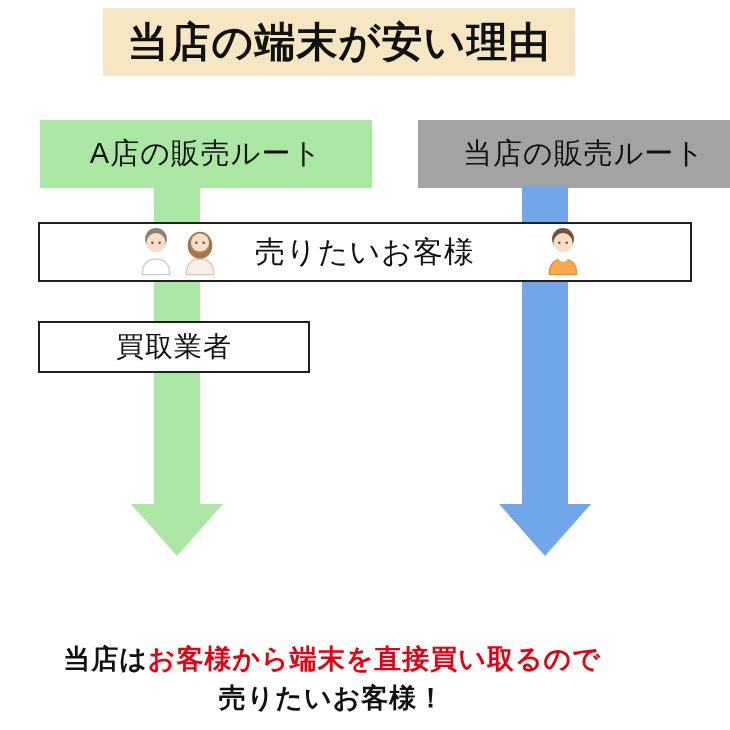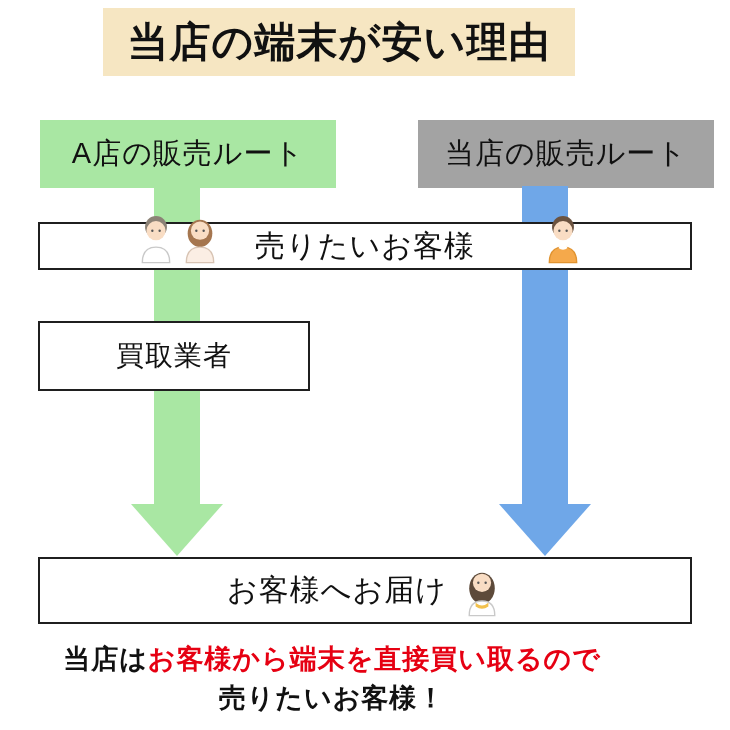--- a/index.html
+++ b/index.html
@@ -13,21 +13,21 @@
   
   .title-banner{
     position:absolute;left:103px;top:8px;width:472px;height:68px;
     background:#f6e6c2;
     display:flex;align-items:center;justify-content:center;
     font-size:41px;font-weight:700;letter-spacing:1px;
   }
 
   
   .route-header{
-    position:absolute;top:120px;width:296px;height:68px;
+    position:absolute;top:120px;width:332px;height:68px;
     display:flex;align-items:center;justify-content:center;
     font-size:29px;font-weight:500;letter-spacing:1px;
   }
   .route-a{left:40px;background:#a9e7a3;}
   .route-ours{left:398px;background:#a3a3a3;margin-left:20px;}
 
   
   .arrow-body{position:absolute;top:186px;width:46px;height:320px;z-index:1;}
   .arrow-head{position:absolute;top:504px;width:0;height:0;z-index:1;
     border-left:46px solid transparent;border-right:46px solid transparent;}
@@ -36,22 +36,22 @@
   .blue-body{left:522px;background:#6fa7e8;}
   .blue-head{left:499px;border-top:52px solid #6fa7e8;}
 
   
   .flow-box{
     position:absolute;left:38px;width:654px;background:#fff;
     border:2px solid #1f1f1f;box-sizing:border-box;z-index:2;
     display:flex;align-items:center;justify-content:center;
     font-size:30px;font-weight:500;letter-spacing:1px;
   }
-  .box-sellers{top:222px;height:48px;}
-  .box-buyer{top:321px;width:272px;height:70px;font-size:28px;}
+  .box-sellers{top:222px;height:60px;}
+  .box-buyer{top:321px;width:272px;height:52px;font-size:28px;}
   .box-mall{top:420px;height:66px;font-size:31px;}
   .box-delivery{top:557px;height:67px;gap:14px;}
 
   .icon{display:inline-flex;align-items:flex-end;}
   .icon-couple{position:absolute;left:95px;bottom:4px;gap:2px;}
   .icon-man-right{position:absolute;left:502px;bottom:4px;}
   .icon svg{display:block;}
 
   
   .footer-line{
@@ -105,30 +105,17 @@
         <path d="M18 38 q5 4 10 0 l-2 -3 h-6 z" fill="#ffffff"></path>
       </svg>
     </span>
   </div>
 
   <div class="flow-box box-buyer">
     <span>買取業者</span>
   </div>
 
 
-  <div class="flow-box box-delivery">
-    <span>お客様へお届け</span>
-    <span class="icon">
-      <svg width="42" height="52" viewBox="0 0 46 54">
-        <ellipse cx="23" cy="24" rx="14" ry="17" fill="#5d4a3a"></ellipse>
-        <circle cx="23" cy="18" r="10" fill="#f9ddc4"></circle>
-        <circle cx="19" cy="18" r="1.3" fill="#555"></circle>
-        <circle cx="27" cy="18" r="1.3" fill="#555"></circle>
-        <path d="M9 54 q0 -16 14 -16 q14 0 14 16 z" fill="#ffffff" stroke="#c9c9c9" stroke-width="1.5"></path>
-        <path d="M16 40 q7 6 14 0 l0 4 q-7 5 -14 0 z" fill="#f2c14e"></path>
-      </svg>
-    </span>
-  </div>
 
   <div class="footer-line footer-line1"><span>当店は</span><span class="red">お客様から端末を直接買い取るので</span></div>
   <div class="footer-line footer-line2">売りたいお客様！</div>
 
 </div>
 
 </body></html>

